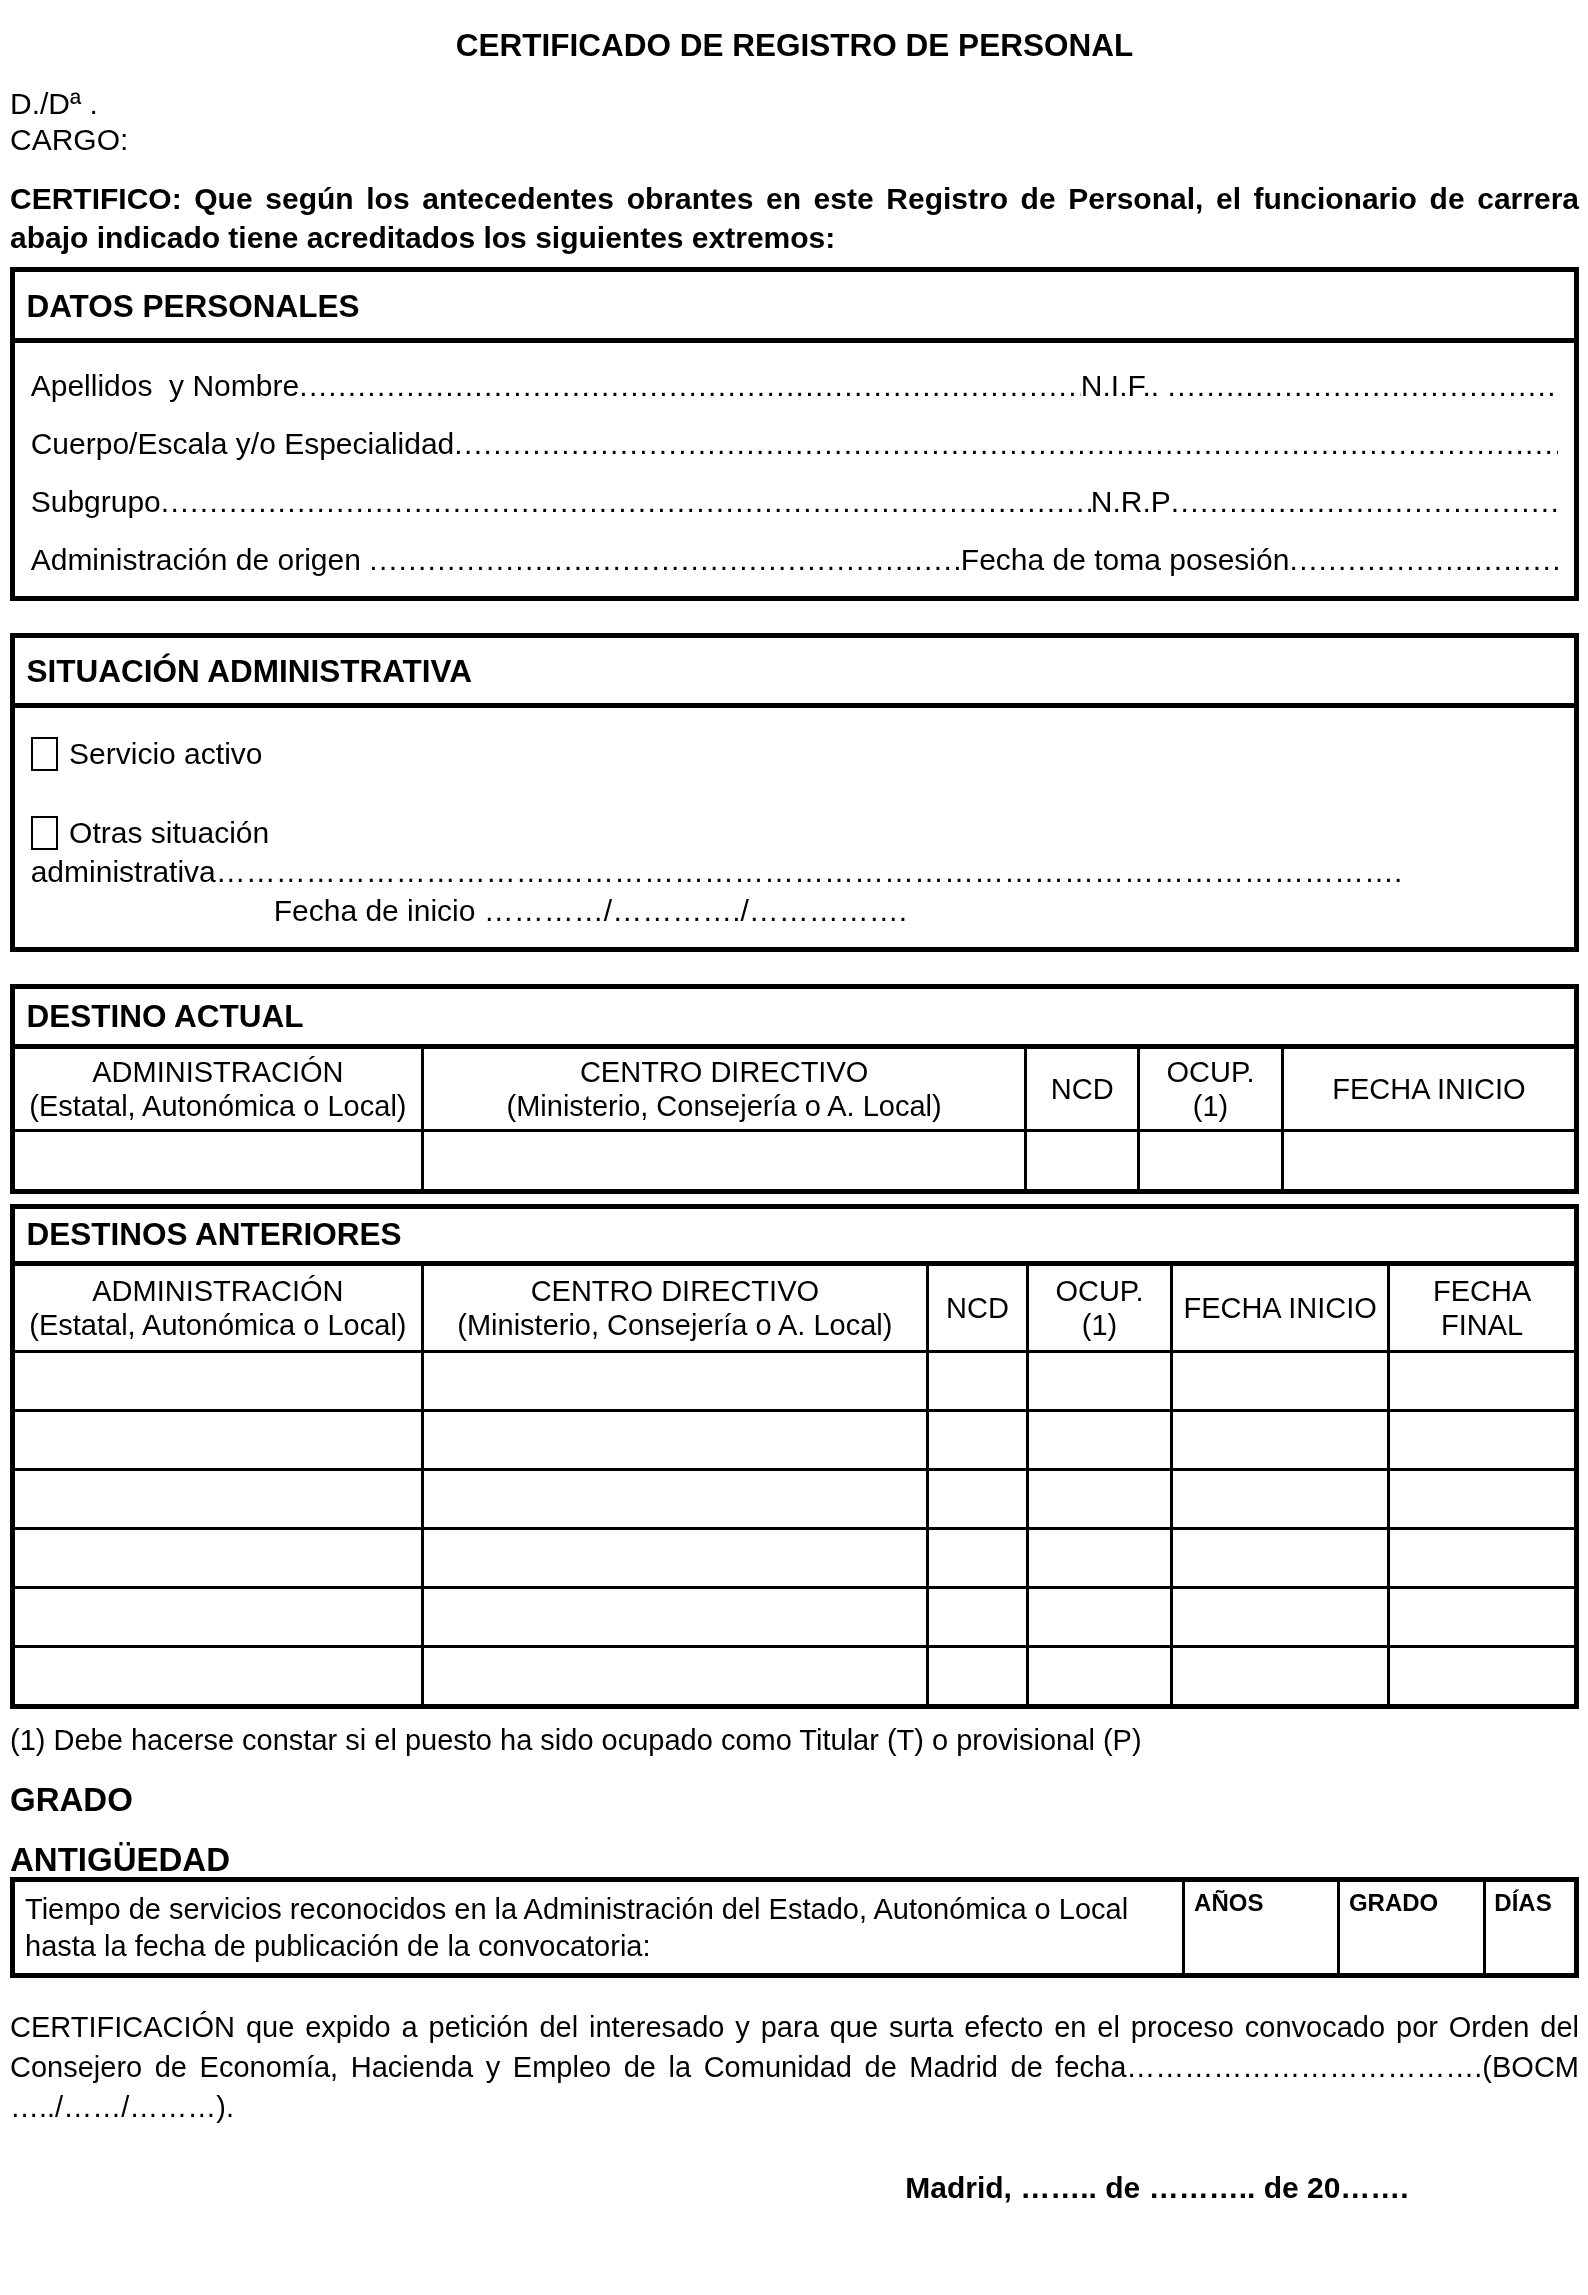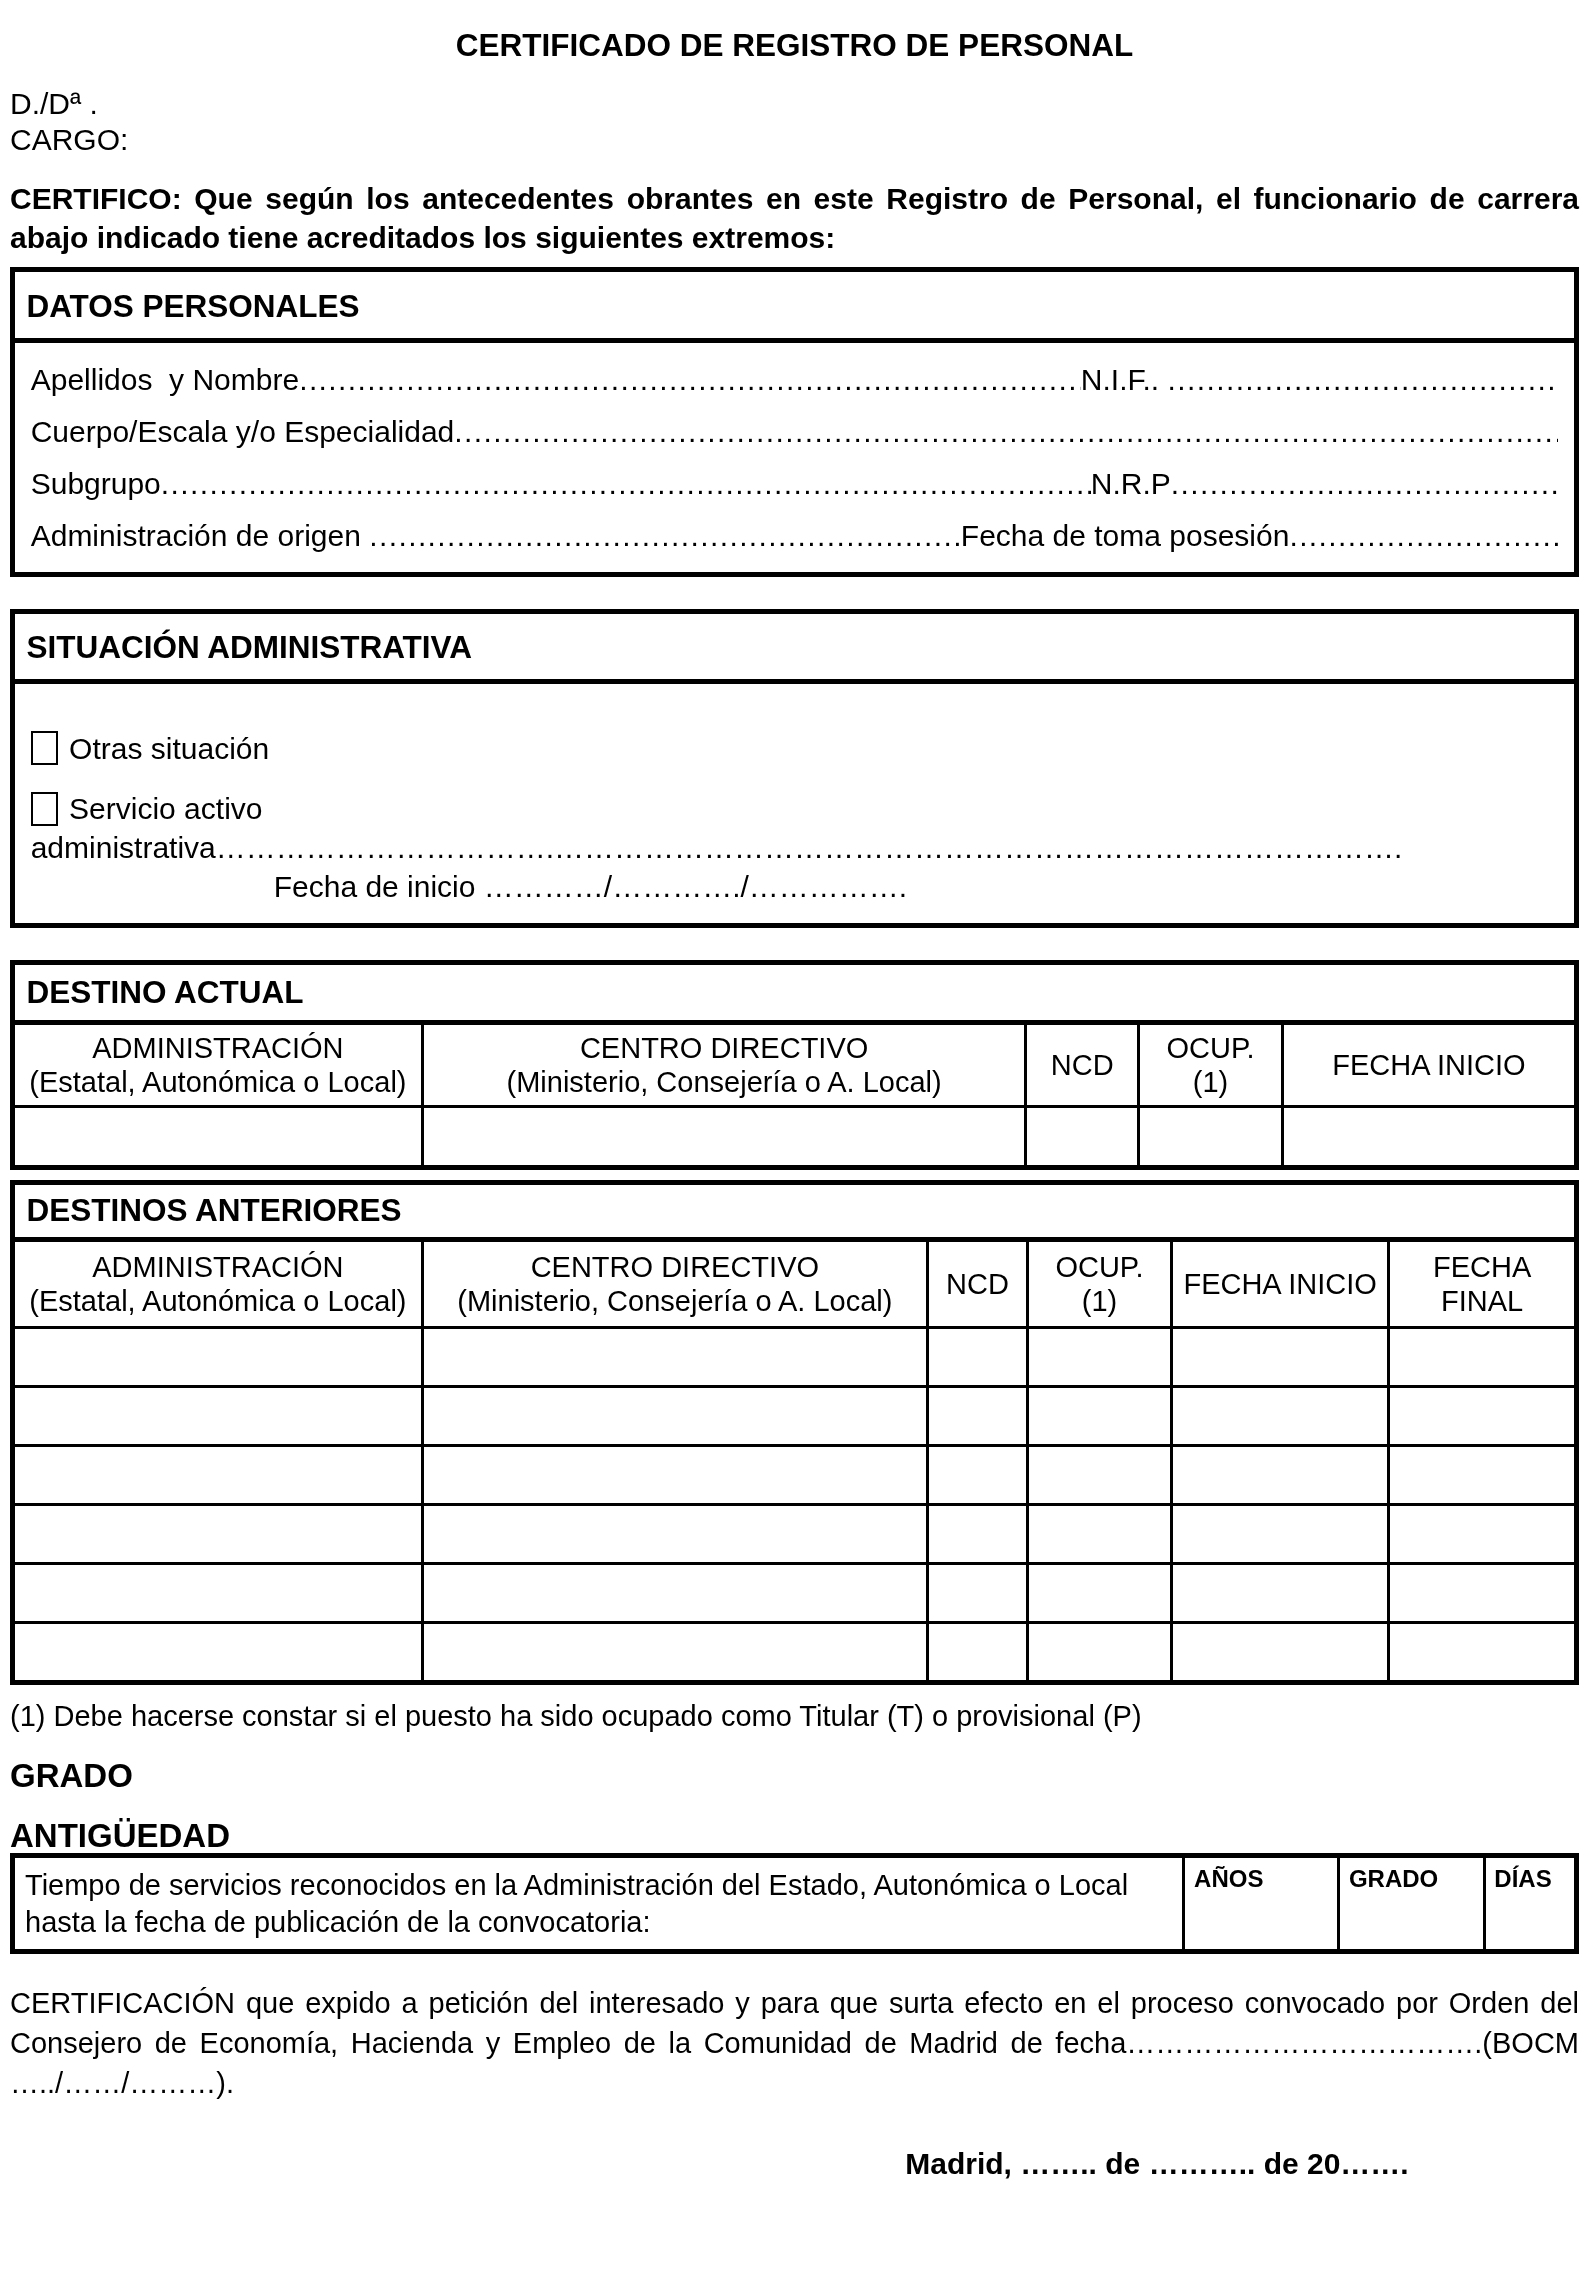--- a/index.html
+++ b/index.html
@@ -15,21 +15,21 @@
   .t1{font-size:31.5px;margin-top:0;}
   .t2{font-size:31.5px;margin-top:21.5px;}
   .addr{margin-top:21.5px;line-height:36px;}
   .cargo{line-height:36px;}
   .certify{font-weight:bold;text-align:justify;line-height:39px;margin:21.5px 0 0 0;}
   .box{border:5px solid #000;}
   .box.mt1{margin-top:10px;}
   .box.mt2{margin-top:31.5px;}
   .box-title{font-size:31.5px;font-weight:bold;padding:15.7px 11.4px 13px 11.4px;border-bottom:5px solid #000;}
   .box-body{padding:4.3px 15.7px 17px 15.7px;}
-  .dotrow{display:flex;align-items:baseline;line-height:39px;margin-top:13px;white-space:pre;}
+  .dotrow{display:flex;align-items:baseline;line-height:39px;margin-top:19px;white-space:pre;}
   .lbl{flex:0 0 auto;}
   .dots{overflow:hidden;white-space:nowrap;letter-spacing:1.4px;}
   .g1{flex:2 1 0;} .g2{flex:1 1 0;} .g24{flex:2.4 1 0;} .g22{flex:2.2 1 0;} .g10{flex:1 1 0;}
   .cbrow{display:flex;align-items:center;line-height:39px;}
   .cbrow.first{margin-top:21.5px;}
   .cbrow.second{margin-top:40px;}
   .cb{display:inline-block;width:23px;height:30px;border:2.9px solid #000;margin-right:11.4px;flex:0 0 auto;}
   .adm-line{line-height:39px;white-space:nowrap;overflow:hidden;}
   .fecha-line{line-height:39px;margin-left:243px;}
   table{border-collapse:collapse;width:100%;table-layout:fixed;border-radius:14px;}
@@ -87,27 +87,27 @@
         <span class="dots g22">...................................................................................................................................................................................................................................</span>
         <span class="lbl">Fecha de toma posesión</span>
         <span class="dots g10">...................................................................................................................................................................................................................................</span>
       </div>
     </div>
   </div>
 
   <div class="box mt2">
     <div class="box-title">SITUACIÓN ADMINISTRATIVA</div>
     <div class="box-body">
+      <div class="cbrow first">
+        <span class="cb"></span>
+        <span>Servicio activo</span>
+      </div>
       <div class="cbrow second">
         <span class="cb"></span>
         <span>Otras situación</span>
-      </div>
-      <div class="cbrow first">
-        <span class="cb"></span>
-        <span>Servicio activo</span>
       </div>
       <div class="adm-line">
         <span>administrativa</span><span>…………………………….………………………………………………………………………….</span>
       </div>
       <div class="fecha-line">Fecha de inicio …………/…………./…………….</div>
     </div>
   </div>
 
   <div class="gap-da">
     <table class="outer">

